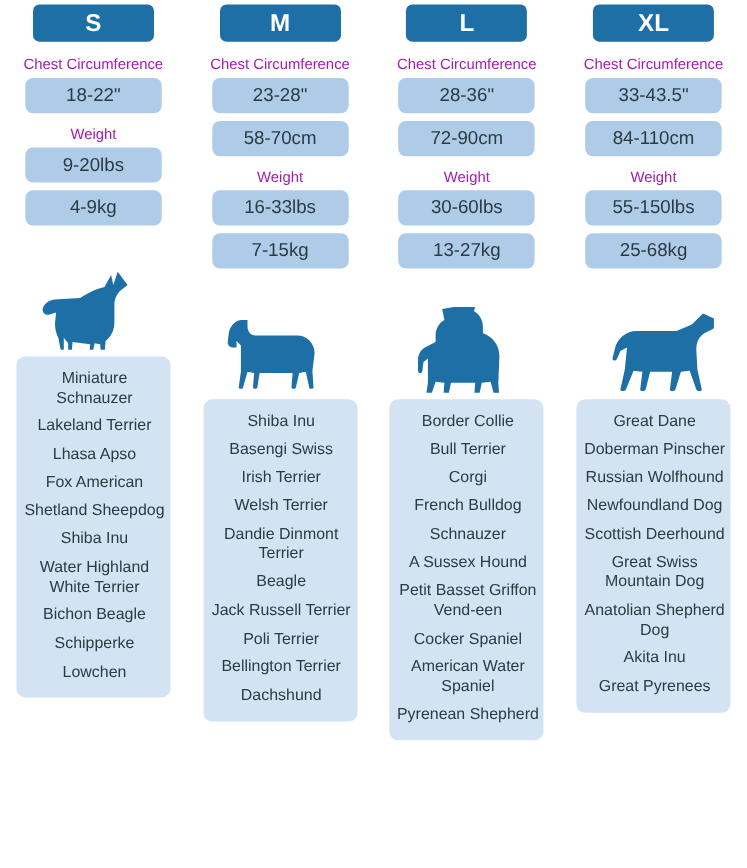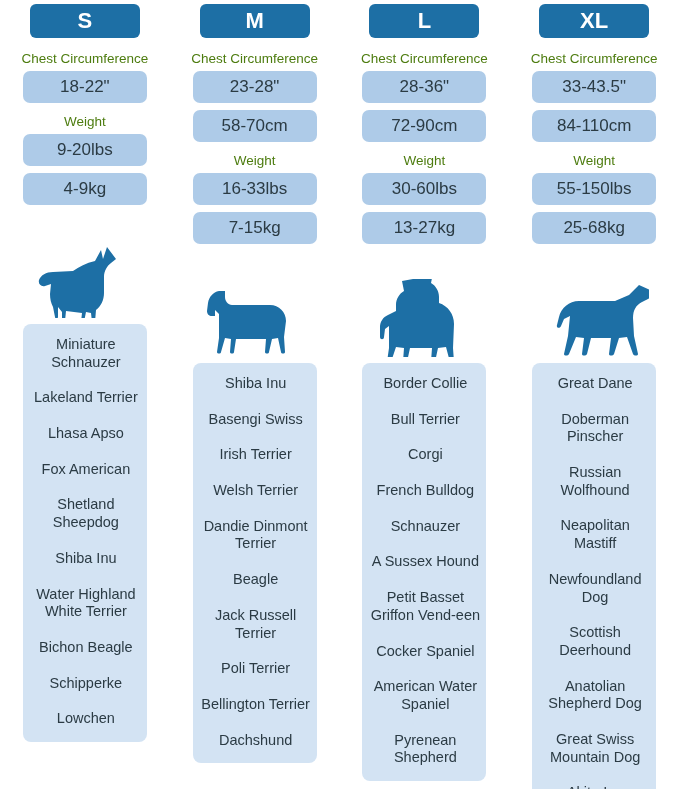--- a/index.html
+++ b/index.html
@@ -36,21 +36,21 @@
     color: #ffffff;
     font-size: 22px;
     font-weight: bold;
     display: flex;
     align-items: center;
     justify-content: center;
     margin-bottom: 9px;
   }
   .metric-label {
     font-size: 13.5px;
-    color: #4d7c0f;
+    color: #a21caf;
     margin: 4px 0 5px 0;
     text-align: center;
   }
   .pill {
     width: 124px;
     height: 32px;
     background: #aecbe8;
     border-radius: 7px;
     display: flex;
     align-items: center;
@@ -63,29 +63,29 @@
     height: 92px;
     display: flex;
     align-items: flex-end;
     justify-content: center;
     margin: 14px 0 6px 0;
   }
   .dog-art svg {
     display: block;
   }
   .breed-box {
-    width: 124px;
+    width: 140px;
     background: #d3e3f3;
     border-radius: 8px;
     padding: 10px 4px 12px 6px;
     box-sizing: border-box;
     display: flex;
     flex-direction: column;
     align-items: center;
-    gap: 14px;
+    gap: 4px;
   }
   .breed {
     font-size: 14.5px;
     line-height: 1.22;
     color: #2b3b44;
     text-align: center;
     padding: 2px 0;
   }
 </style>
 </head>
@@ -183,23 +183,22 @@
     <div class="pill">25-68kg</div>
     <div class="dog-art">
       <svg width="110" height="74" viewBox="0 0 110 74">
         <path fill="#1d6fa5" d="M100 2 l-10 10 -14 6 -36 0 c-10 0 -18 7 -20 16 l-2 8 c-1 3 3 4 4 1 l3 -7 6 -3 -2 20 -4 18 c0 2 4 2 5 0 l7 -17 8 1 -2 16 c0 2 4 2 5 0 l4 -16 20 0 -2 16 c0 2 4 2 5 0 l5 -16 8 -1 6 17 c1 2 5 2 5 0 l-4 -18 -1 -18 c0 -8 3 -13 9 -16 l6 -3 c3 -2 4 -5 4 -8 z"></path>
       </svg>
     </div>
     <div class="breed-box">
       <div class="breed">Great Dane</div>
       <div class="breed">Doberman Pinscher</div>
       <div class="breed">Russian Wolfhound</div>
-      <div class="breed">Neapolitan Mastiff</div>
       <div class="breed">Newfoundland Dog</div>
       <div class="breed">Scottish Deerhound</div>
+      <div class="breed">Great Swiss Mountain Dog</div>
       <div class="breed">Anatolian Shepherd Dog</div>
-      <div class="breed">Great Swiss Mountain Dog</div>
       <div class="breed">Akita Inu</div>
       <div class="breed">Great Pyrenees</div>
     </div>
   </div>
 
 </div>
 
 </body></html>

